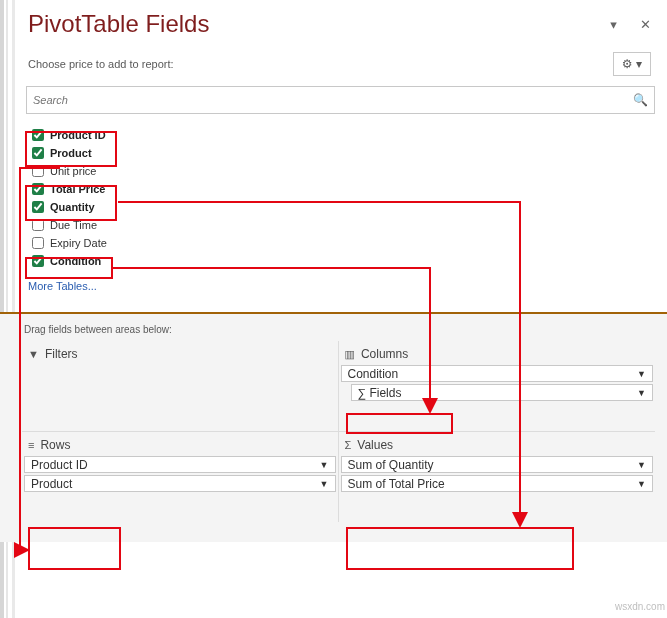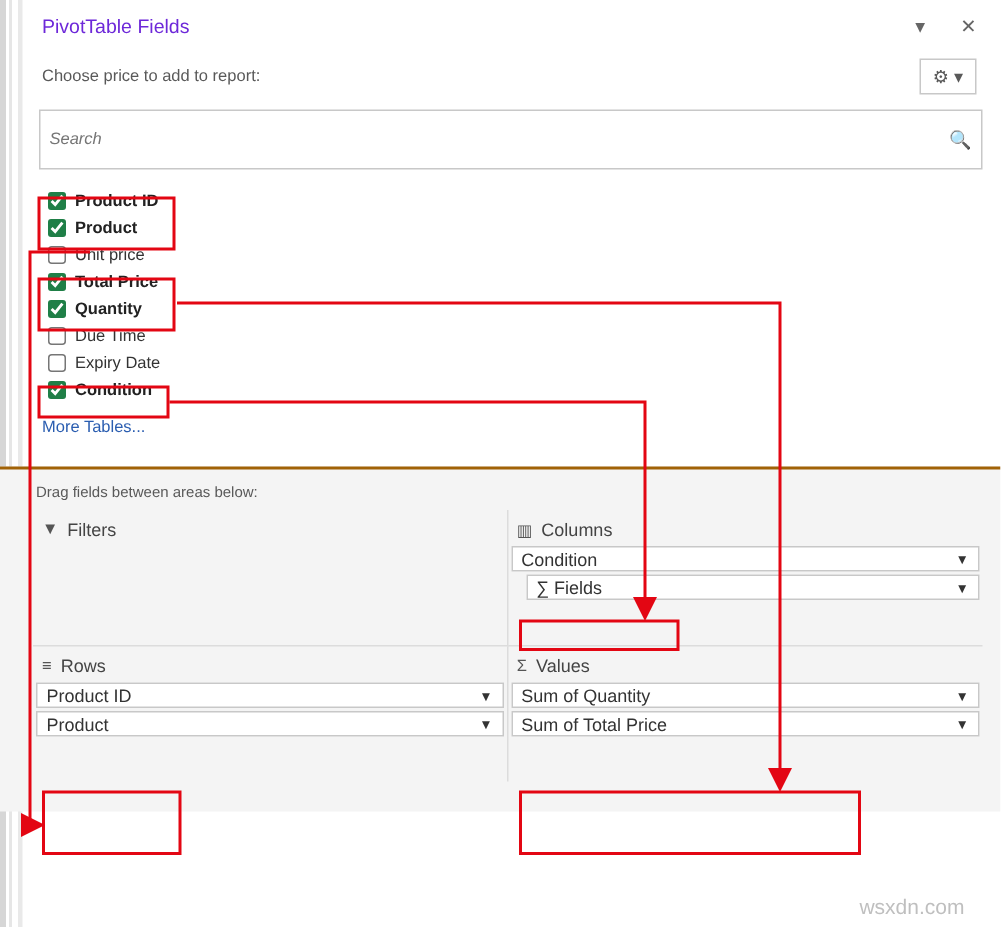--- a/index.html
+++ b/index.html
@@ -5,28 +5,28 @@
     * { margin: 0; padding: 0; box-sizing: border-box; font-family: "Segoe UI", Tahoma, sans-serif; font-size: 12px; }
     body { background: #ffffff; width: 667px; height: 618px; position: relative; overflow: hidden; }
 
     .pane-border-left { position: absolute; left: 0; top: 0; width: 4px; height: 100%; background: #d6d6d6; }
     .pane-border-left::after { content: ""; position: absolute; left: 6px; top: 0; width: 2px; height: 100%; background: #e6e6e6; }
 
     .scroll-thumb-left { position: absolute; left: 12px; top: 0; width: 3px; height: 100%; background: #bfbfbf; opacity: .35; }
 
     .panel { position: absolute; left: 22px; top: 0; right: 0; bottom: 0; }
     .hdr { display: flex; align-items: center; justify-content: space-between; padding: 10px 16px 4px 6px; }
-    .hdr h1 { font-size: 13px; font-weight: 400; color: #6d28d9; }
+    .hdr h1 { font-size: 24px; font-weight: 400; color: #7f1d1d; }
     .hdr-icons span { margin-left: 20px; color: #666; font-size: 13px; cursor: default; }
 
     .sub-row { display: flex; justify-content: space-between; align-items: center; padding: 10px 16px 6px 6px; }
     .sub-row .txt { color: #595959; font-size: 11px; }
     .gear-btn { border: 1px solid #c8c8c8; background: #fff; padding: 4px 8px; color: #595959; font-size: 12px; }
 
-    .search-wrap { margin: 4px 12px 8px 4px; border: 1px solid #c8c8c8; height: 40px; display: flex; align-items: center; padding: 0 6px; color: #888; font-style: italic; font-size: 11px; position: relative; }
+    .search-wrap { margin: 4px 12px 8px 4px; border: 1px solid #c8c8c8; height: 28px; display: flex; align-items: center; padding: 0 6px; color: #888; font-style: italic; font-size: 11px; position: relative; }
     .search-wrap input { border: none; outline: none; flex: 1; font-style: italic; font-size: 11px; color: #888; background: transparent; }
     .search-wrap .mag { font-style: normal; color: #666; }
 
     .field-list { padding: 4px 12px 0 4px; }
     .field-item { display: flex; align-items: center; height: 18px; padding-left: 6px; }
     .field-item input[type=checkbox] { width: 12px; height: 12px; margin-right: 6px; accent-color: #1f7f47; }
     .field-item label { font-size: 11px; color: #333; }
     .field-item.bold label { font-weight: 700; color: #222; }
 
     .redbox { border: 2px solid #e30613; position: absolute; pointer-events: none; }
@@ -43,21 +43,21 @@
 
     .cell-hdr { font-size: 11px; color: #444; display: flex; align-items: center; gap: 6px; height: 18px; padding-left: 4px; }
     .cell-hdr .ic { color: #555; font-size: 11px; }
 
     .chip { background: #fff; border: 1px solid #c8c8c8; height: 17px; display: flex; align-items: center; justify-content: space-between; padding: 0 6px; margin-top: 2px; font-size: 11px; color: #333; }
     .chip .dd { font-size: 9px; color: #333; }
     .chip.indent { margin-left: 10px; }
 
     svg.anno { position: absolute; left: 0; top: 0; pointer-events: none; }
 
-    .watermark { position: absolute; right: 24px; bottom: 6px; font-size: 14px; color: #bfbfbf; font-family: sans-serif; }
+    .watermark { position: absolute; right: 2px; bottom: 6px; font-size: 10px; color: #bfbfbf; font-family: sans-serif; }
   </style>
 </head>
 <body>
 
 <div class="pane-border-left"></div>
 <div class="scroll-thumb-left"></div>
 
 <div class="panel">
   <div class="hdr">
     <h1>PivotTable Fields</h1>

